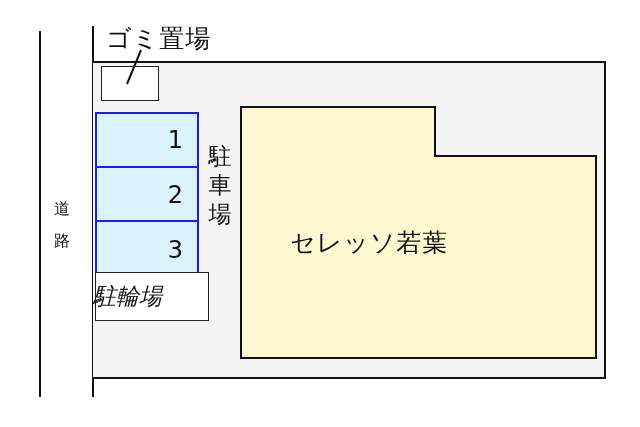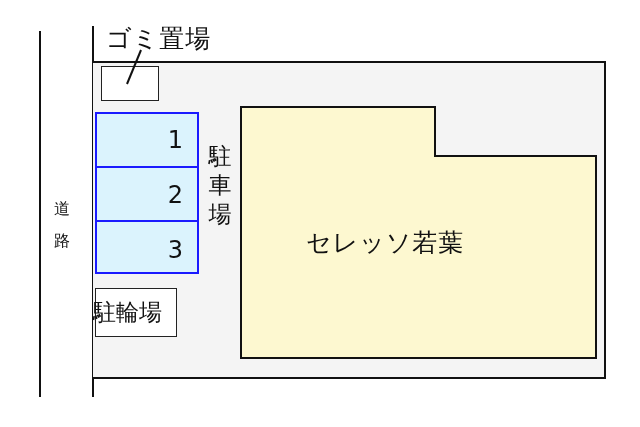--- a/index.html
+++ b/index.html
@@ -7,24 +7,24 @@
   .abs{position:absolute;}
   .road-line{position:absolute;left:39px;top:31px;width:2px;height:366px;background:#111;}
   .edge-line{position:absolute;left:92px;top:26px;width:2px;height:371px;background:#111;}
   .lot{position:absolute;left:93px;top:61px;width:511px;height:314px;background:#f4f4f4;border:2px solid #111;border-left:none;}
   .garbage-box{position:absolute;left:101px;top:66px;width:56px;height:33px;border:1.5px solid #222;background:#fff;}
   .garbage-label{position:absolute;left:106px;top:24px;font-size:25px;letter-spacing:1px;line-height:30px;}
   .pointer{position:absolute;left:0;top:0;}
   .park{position:absolute;left:95px;width:104px;background:#dbf3fd;border:2px solid #1a1aff;box-sizing:border-box;}
   .park-num{position:absolute;right:14px;font-size:24px;line-height:26px;}
   .parking-label{position:absolute;left:205px;top:142px;width:30px;font-size:23px;line-height:29px;text-align:center;}
-  .bike{position:absolute;left:95px;top:288px;width:82px;height:49px;border:1.5px solid #222;box-sizing:border-box;background:#fff;}
+  .bike{position:absolute;left:95px;top:272px;width:114px;height:49px;border:1.5px solid #222;box-sizing:border-box;background:#fff;font-style:italic;}
   .bike-label{position:absolute;left:-3px;top:9px;font-size:23px;line-height:28px;white-space:nowrap;letter-spacing:0px;}
   .road-label{position:absolute;left:47px;top:193px;width:30px;font-size:16px;line-height:32px;text-align:center;}
-  .building-label{position:absolute;left:306px;top:228px;font-size:25px;line-height:30px;letter-spacing:1px;white-space:nowrap;}
+  .building-label{position:absolute;left:290px;top:228px;font-size:25px;line-height:30px;letter-spacing:1px;white-space:nowrap;}
 </style>
 </head>
 <body>
 
 <div>
   <div class="road-line"></div>
   <div class="road-label">道路</div>
 
   <div class="edge-line"></div>
   <div class="lot"></div>

